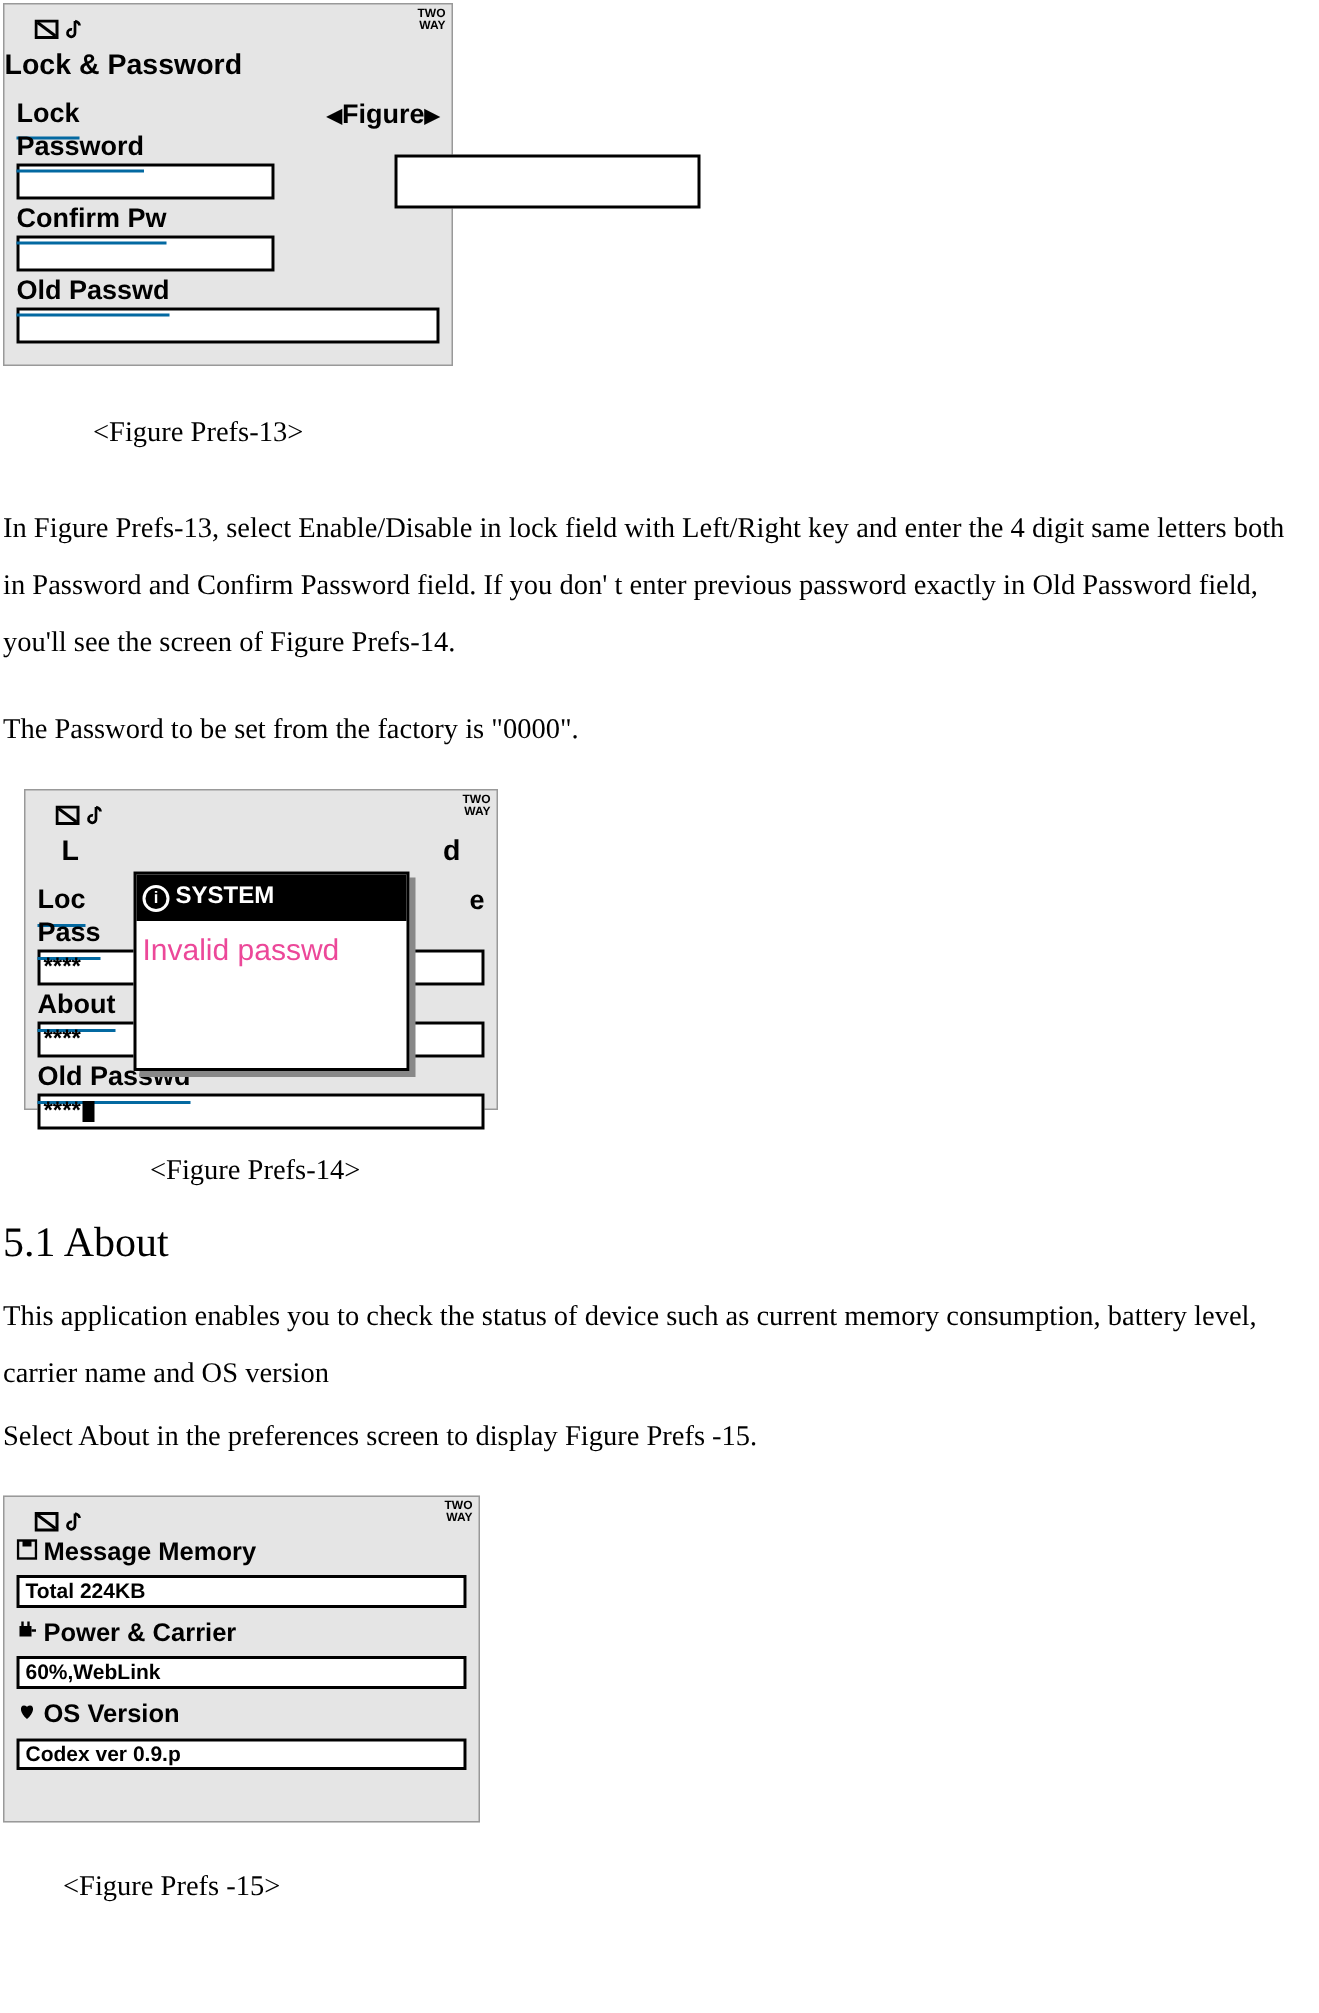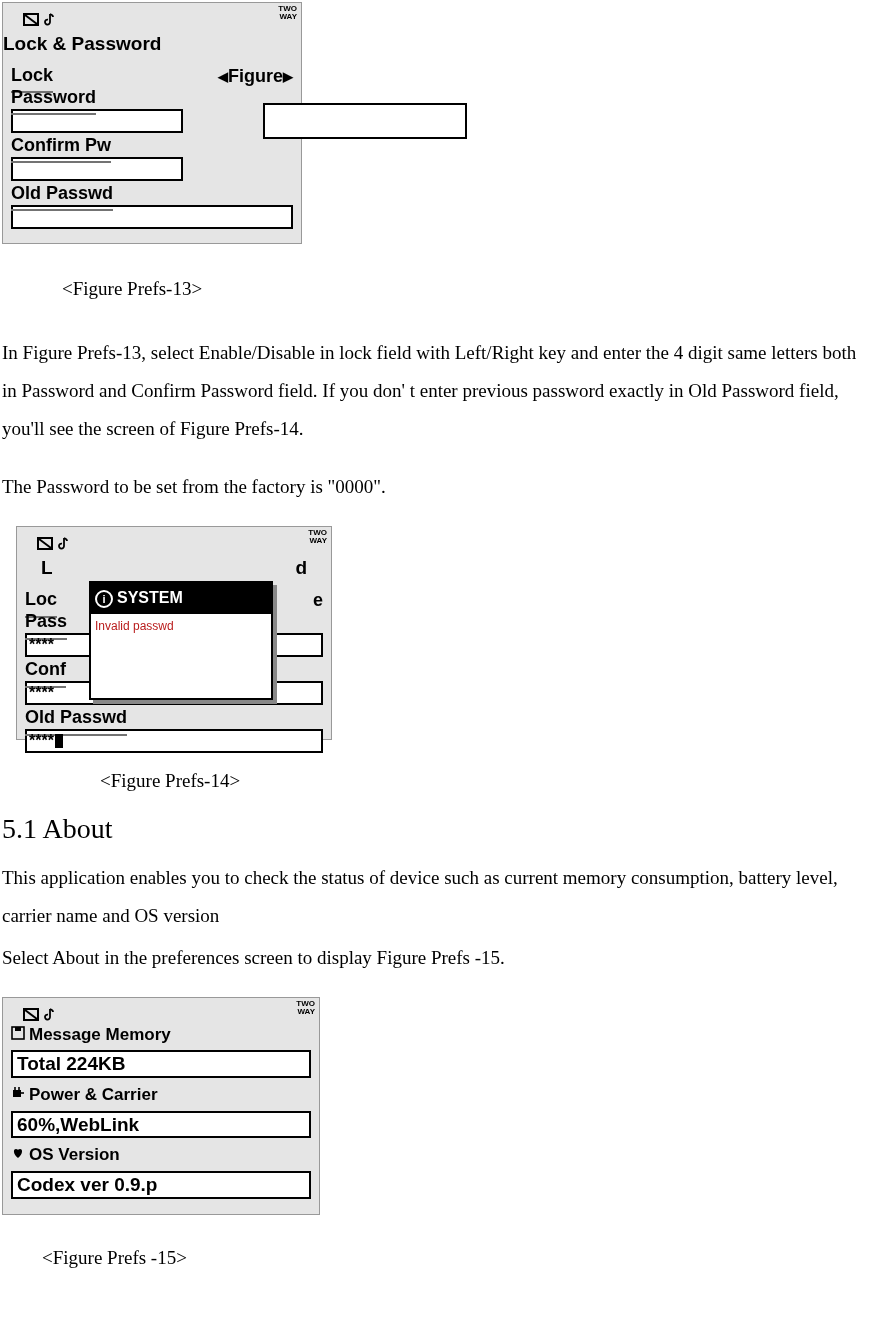--- a/index.html
+++ b/index.html
@@ -44,21 +44,21 @@
     display: flex;
     align-items: center;
     padding: 0 8px;
     font-weight: bold;
     font-size: 18px;
     margin: 0;
     height: 22px;
   }
   .field-label {
     flex: 0 0 auto;
-    border-bottom: 2px solid #737373;
+    border-bottom: 2px solid #0369a1;
   }
   .lock-value-box {
     margin-left: auto;
     font-weight: bold;
   }
   .arrow-glyph {
     font-size: 13px;
     vertical-align: 1px;
   }
   .input-box {
@@ -120,22 +120,22 @@
     color: #fff;
     font-weight: bold;
     font-size: 16px;
     padding: 1px 4px;
     display: flex;
     align-items: center;
     gap: 4px;
   }
   .popup-body {
     padding: 2px 4px 60px 4px;
-    font-size: 12px;
-    color: #b91c1c;
+    font-size: 20px;
+    color: #ec4899;
   }
   .info-circle {
     display:inline-block;
     width:14px;height:14px;
     border:2px solid #fff;
     border-radius:50%;
     text-align:center;
     font-size:11px;
     line-height:14px;
     background:#000;
@@ -149,21 +149,21 @@
     display: flex;
     align-items: center;
     gap: 4px;
   }
   .data-box {
     background: #fff;
     border: 2px solid #000;
     margin: 0 8px 2px 8px;
     padding: 0 4px;
     font-weight: bold;
-    font-size: 19px;
+    font-size: 14px;
     line-height: 1.25;
   }
   .icon-svg { display:inline-block; }
 </style>
 </head>
 <body>
 
 <div class="device-screen" style="width:298px;height:240px;margin:2px 0 0 2px;position:relative;">
   <div class="device-header">
     <span class="left-icons">
@@ -241,21 +241,21 @@
     </div>
     <div class="field-row">
       <span class="field-label">Loc</span>
       <span class="lock-value-box">e</span>
     </div>
     <div class="field-row">
         <span class="field-label">Pass</span>
       </div>
     <div class="input-box">****</div>
     <div class="field-row">
-        <span class="field-label">Conf</span>
+        <span class="field-label">About</span>
       </div>
     <div class="input-box">****</div>
     <div class="field-row">
         <span class="field-label">Old Passwd</span>
       </div>
     <div class="input-box">
         <span>****</span>
         <span style="display:inline-block;width:8px;height:14px;background:#000;margin-left:1px;"></span>
       </div>
 

